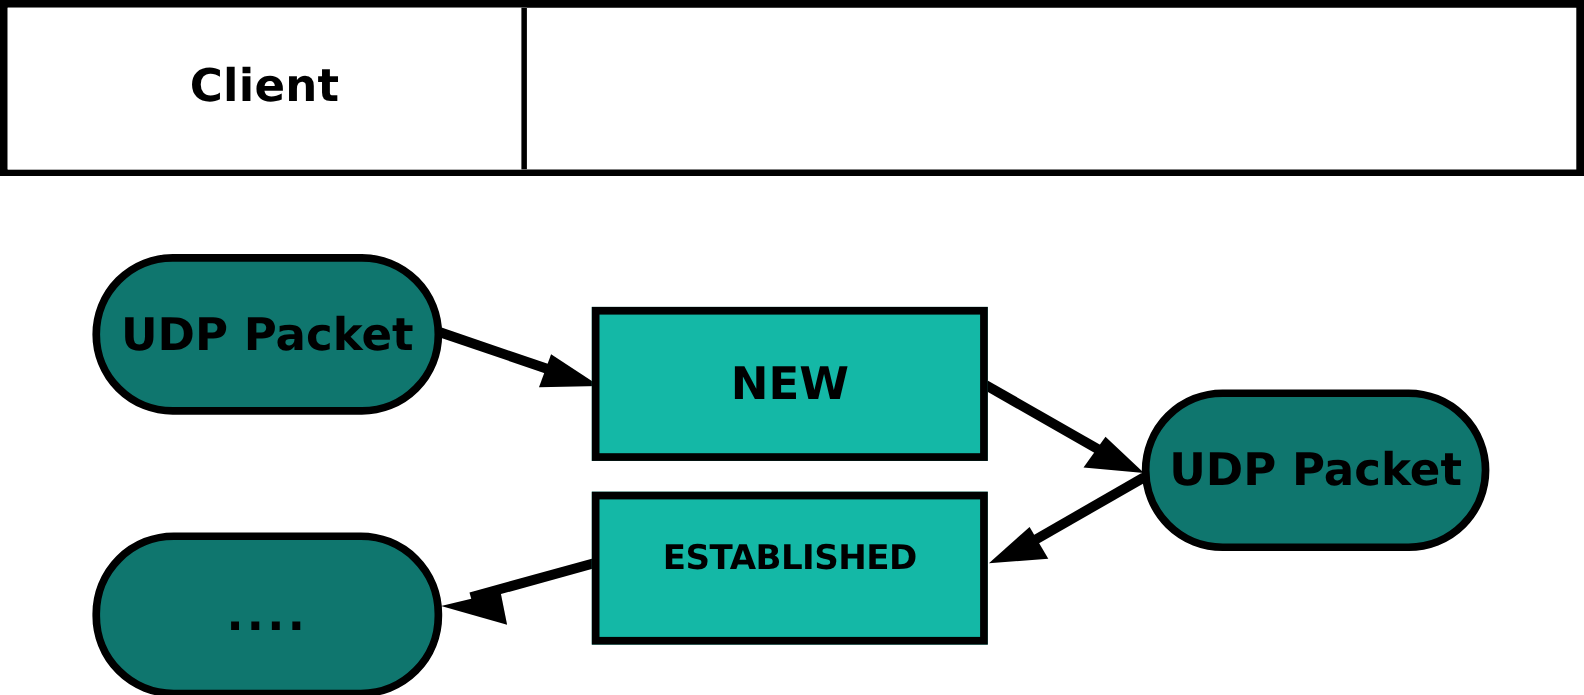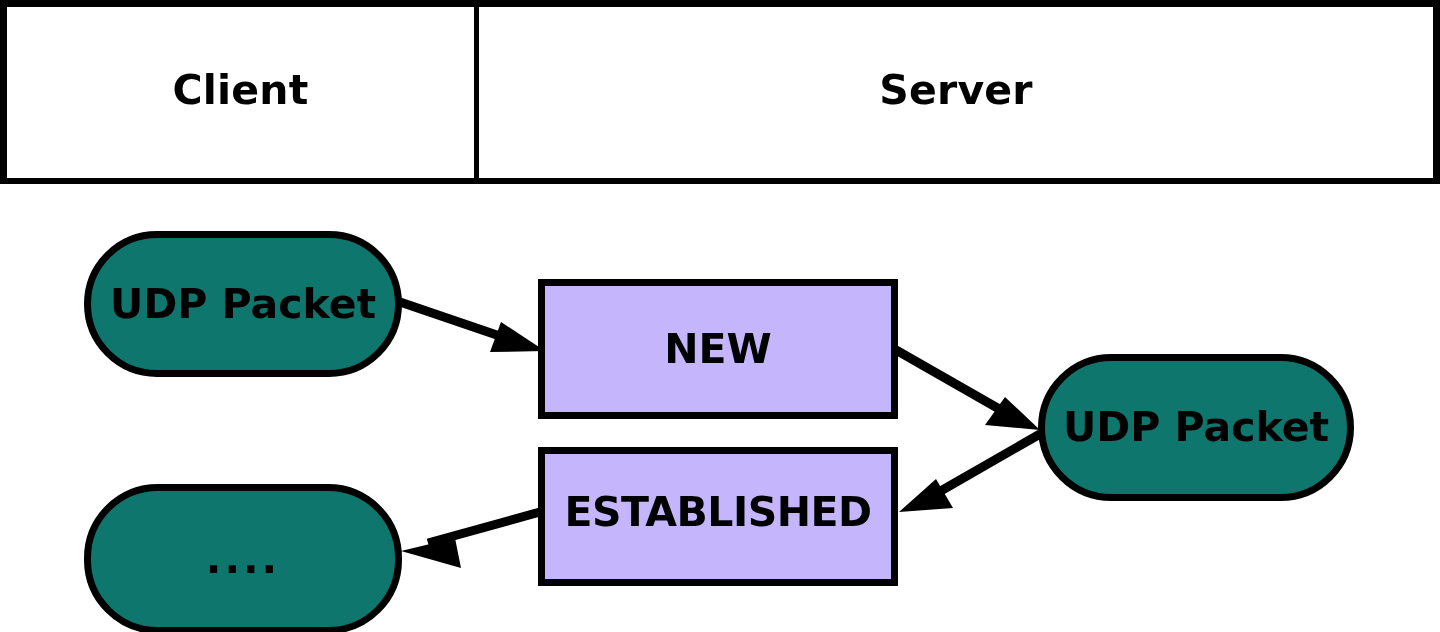--- a/index.html
+++ b/index.html
@@ -18,21 +18,21 @@
     background: #ffffff;
     overflow: hidden;
   }
 
   
   .lane-header {
     position: absolute;
     left: 0px;
     top: 0px;
     width: 1440px;
-    height: 184px;
+    height: 160px;
     box-sizing: border-box;
     display: flex;
     border: 7px solid #000000;
     border-bottom-width: 6px;
     background: #ffffff;
   }
   .lane {
     position: relative;
     box-sizing: border-box;
     display: flex;
@@ -65,21 +65,21 @@
     font-weight: bold;
     line-height: 1;
     white-space: nowrap;
   }
   .node-rounded {
     background: #0f766e;
     border: 7px solid #000000;
     border-radius: 74px;
   }
   .node-rect {
-    background: #c4b5fd;
+    background: #14b8a6;
     border: 7px solid #000000;
     border-radius: 0;
   }
   .node-label {
     display: block;
     color: #000000;
     font-weight: bold;
     line-height: 1;
     white-space: nowrap;
   }
@@ -98,21 +98,21 @@
   #packet-server {
     left: 1038px; top: 354px; width: 316px; height: 147px;
   }
   #packet-server .node-label { font-size: 41px; }
 
   #state-established {
     left: 538px; top: 447px;  width: 360px; height: 139px;
     align-items: flex-start;
     padding-top: 38px;
   }
-  #state-established .node-label { font-size: 41px; letter-spacing: -0.5px; }
+  #state-established .node-label { font-size: 31px; letter-spacing: -0.5px; }
 
   #packet-client-more {
     left: 84px;  top: 484px;  width: 318px; height: 150px;
   }
   #packet-client-more .node-label { font-size: 41px; letter-spacing: 3px; }
 
   
   #arrow-layer {
     position: absolute;
     left: 0; top: 0;
@@ -122,23 +122,20 @@
   }
 </style>
 </head>
 <body>
 
 <div id="canvas">
 
   <div class="lane-header">
     <div class="lane lane-client">
       <span class="lane-title">Client</span>
-    </div>
-    <div class="lane lane-server">
-      <span class="lane-title">Server</span>
     </div>
   </div>
 
   <svg id="arrow-layer" viewBox="0 0 1440 632" width="1440" height="632" xmlns="http://www.w3.org/2000/svg">
 
     <g>
       <line x1="400" y1="302" x2="520" y2="343" stroke="#000000" stroke-width="9" stroke-linecap="butt"></line>
       <polygon points="545,351 490,352 501,322" fill="#000000"></polygon>
     </g>
 

